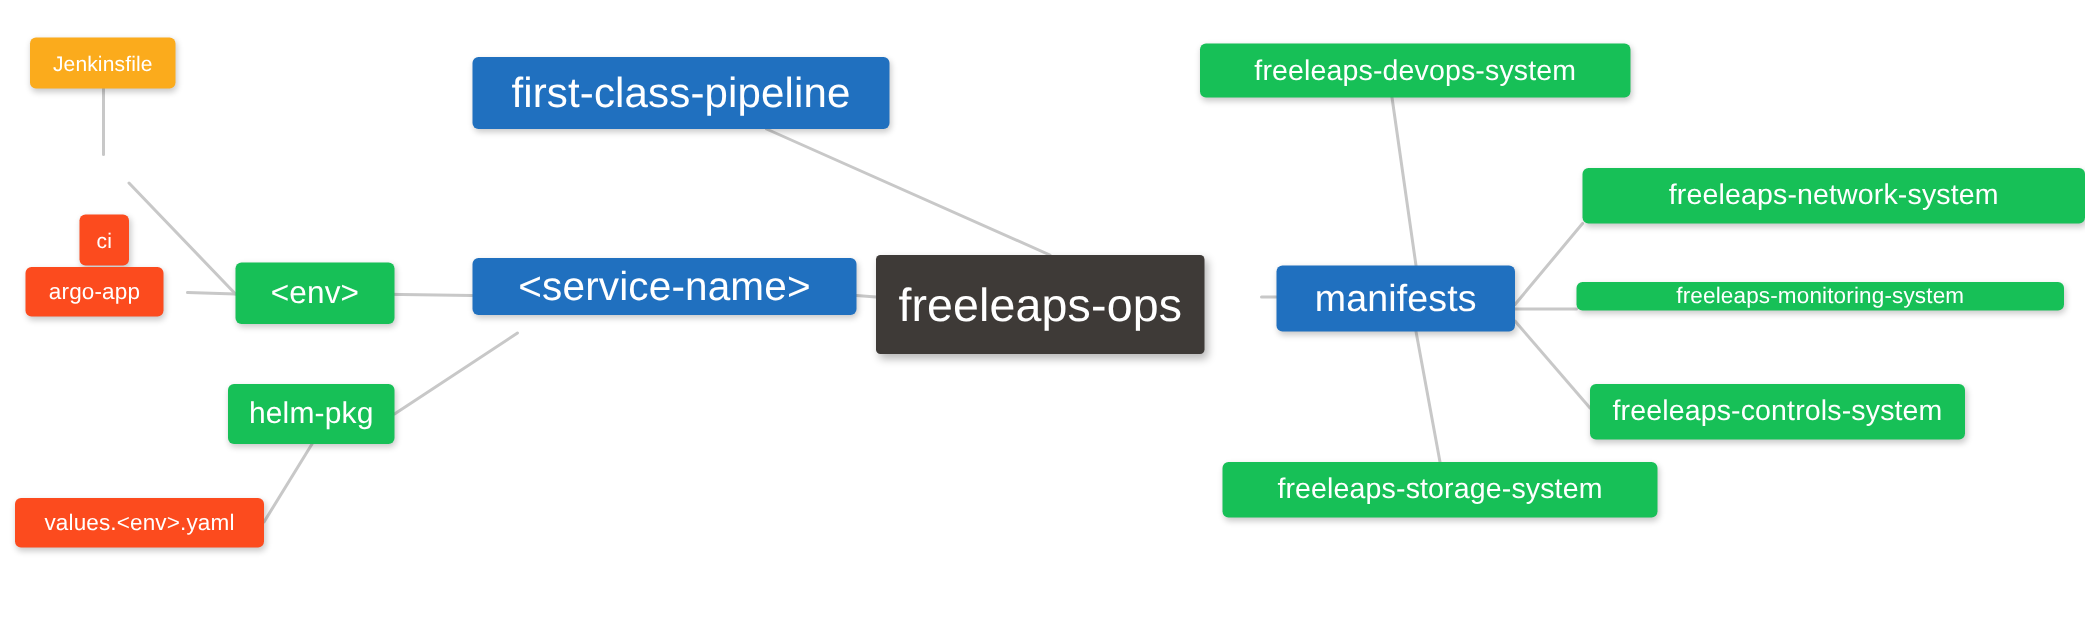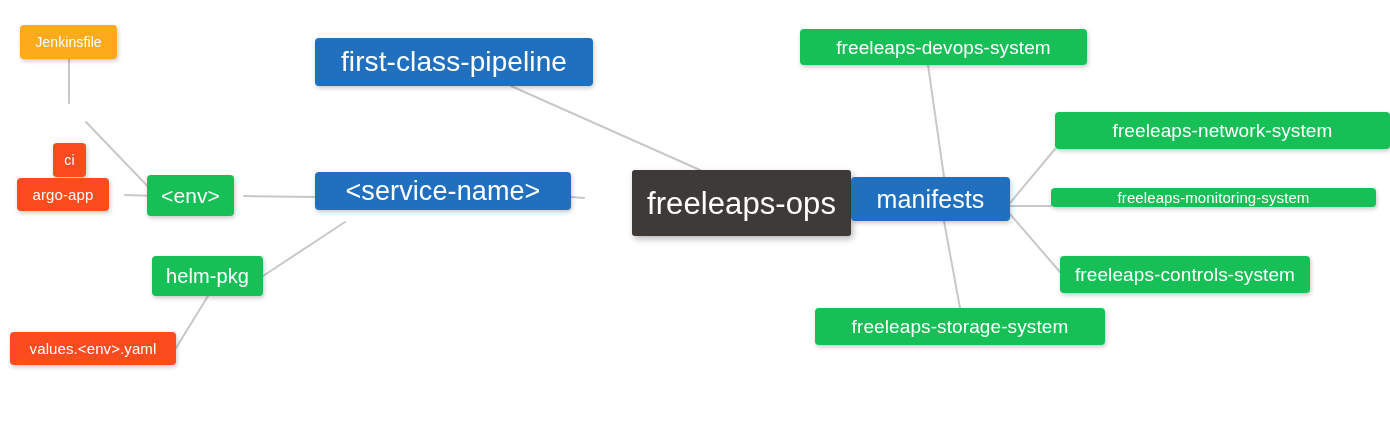--- a/index.html
+++ b/index.html
@@ -67,26 +67,26 @@
       <line x1="944" y1="177" x2="928" y2="65" stroke="#c8c8c8" stroke-width="2" stroke-linecap="round"></line>
       <line x1="1010" y1="203" x2="1055" y2="149" stroke="#c8c8c8" stroke-width="2" stroke-linecap="round"></line>
       <line x1="1010" y1="206" x2="1051" y2="206" stroke="#c8c8c8" stroke-width="2" stroke-linecap="round"></line>
       <line x1="1010" y1="214" x2="1060" y2="272" stroke="#c8c8c8" stroke-width="2" stroke-linecap="round"></line>
       <line x1="944" y1="221" x2="960" y2="308" stroke="#c8c8c8" stroke-width="2" stroke-linecap="round"></line>
     </svg>
   <div id="node-layer">
       <div class="node orange" style="left: 20px; top: 25px; width: 97px; height: 34px; font-size: 14px;">Jenkinsfile</div>
       <div class="node red" style="left: 53px; top: 103px; width: 33px; height: 34px; font-size: 14px; margin-top: 40px;">ci</div>
       <div class="node red" style="left: 17px; top: 178px; width: 92px; height: 33px; font-size: 15px;">argo-app</div>
-      <div class="node green" style="left: 147px; top: 175px; width: 87px; height: 41px; font-size: 21px;">&lt;env&gt;</div>
+      <div class="node green" style="left: 157px; top: 175px; width: 106px; height: 41px; font-size: 21px;">&lt;env&gt;</div>
       <div class="node green" style="left: 152px; top: 256px; width: 111px; height: 40px; font-size: 20px;">helm-pkg</div>
       <div class="node red" style="left: 10px; top: 332px; width: 166px; height: 33px; font-size: 15px;">values.&lt;env&gt;.yaml</div>
       <div class="node blue" style="left: 315px; top: 38px; width: 278px; height: 48px; font-size: 28px;">first-class-pipeline</div>
       <div class="node blue" style="left: 315px; top: 172px; width: 256px; height: 38px; font-size: 27px;">&lt;service-name&gt;</div>
-      <div class="node root" style="left: 584px; top: 170px; width: 219px; height: 66px; font-size: 31px; margin-left: 48px;">freeleaps-ops</div>
+      <div class="node root" style="left: 584px; top: 170px; width: 219px; height: 66px; font-size: 31px;">freeleaps-ops</div>
       <div class="node blue" style="left: 851px; top: 177px; width: 159px; height: 44px; font-size: 25px;">manifests</div>
       <div class="node green" style="left: 800px; top: 29px; width: 287px; height: 36px; font-size: 19px;">freeleaps-devops-system</div>
       <div class="node green" style="left: 1055px; top: 112px; width: 335px; height: 37px; font-size: 19px;">freeleaps-network-system</div>
       <div class="node green" style="left: 1051px; top: 188px; width: 325px; height: 19px; font-size: 15px;">freeleaps-monitoring-system</div>
       <div class="node green" style="left: 1060px; top: 256px; width: 250px; height: 37px; font-size: 19px;">freeleaps-controls-system</div>
       <div class="node green" style="left: 815px; top: 308px; width: 290px; height: 37px; font-size: 19px;">freeleaps-storage-system</div>
     </div>
 </div>
 
 </body></html>

